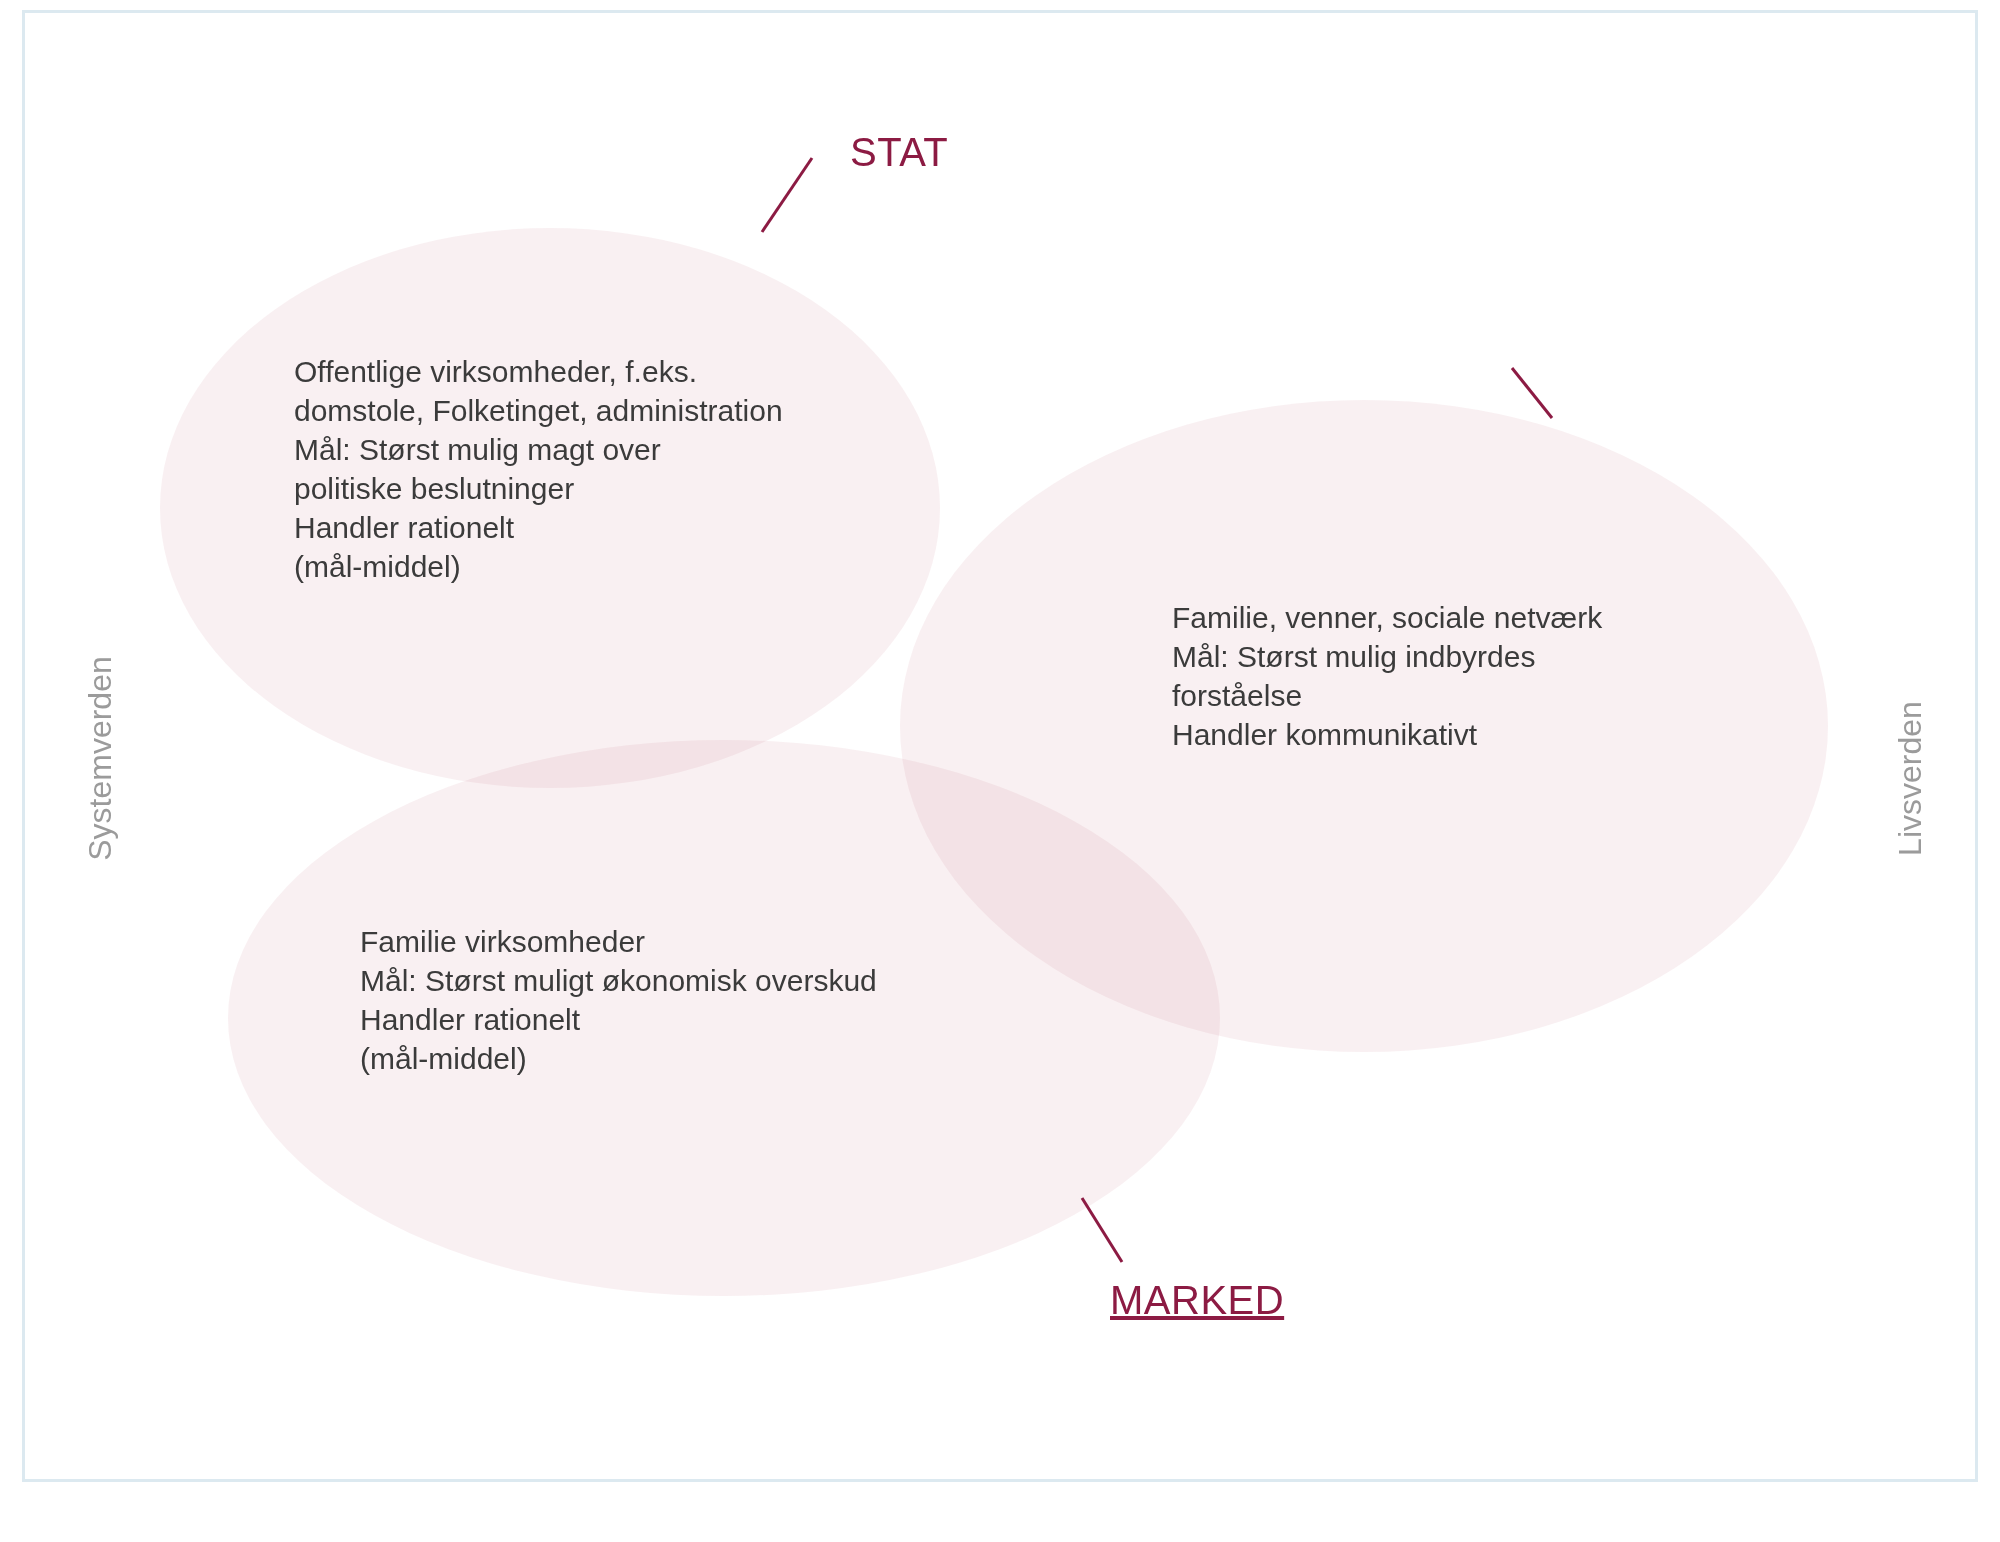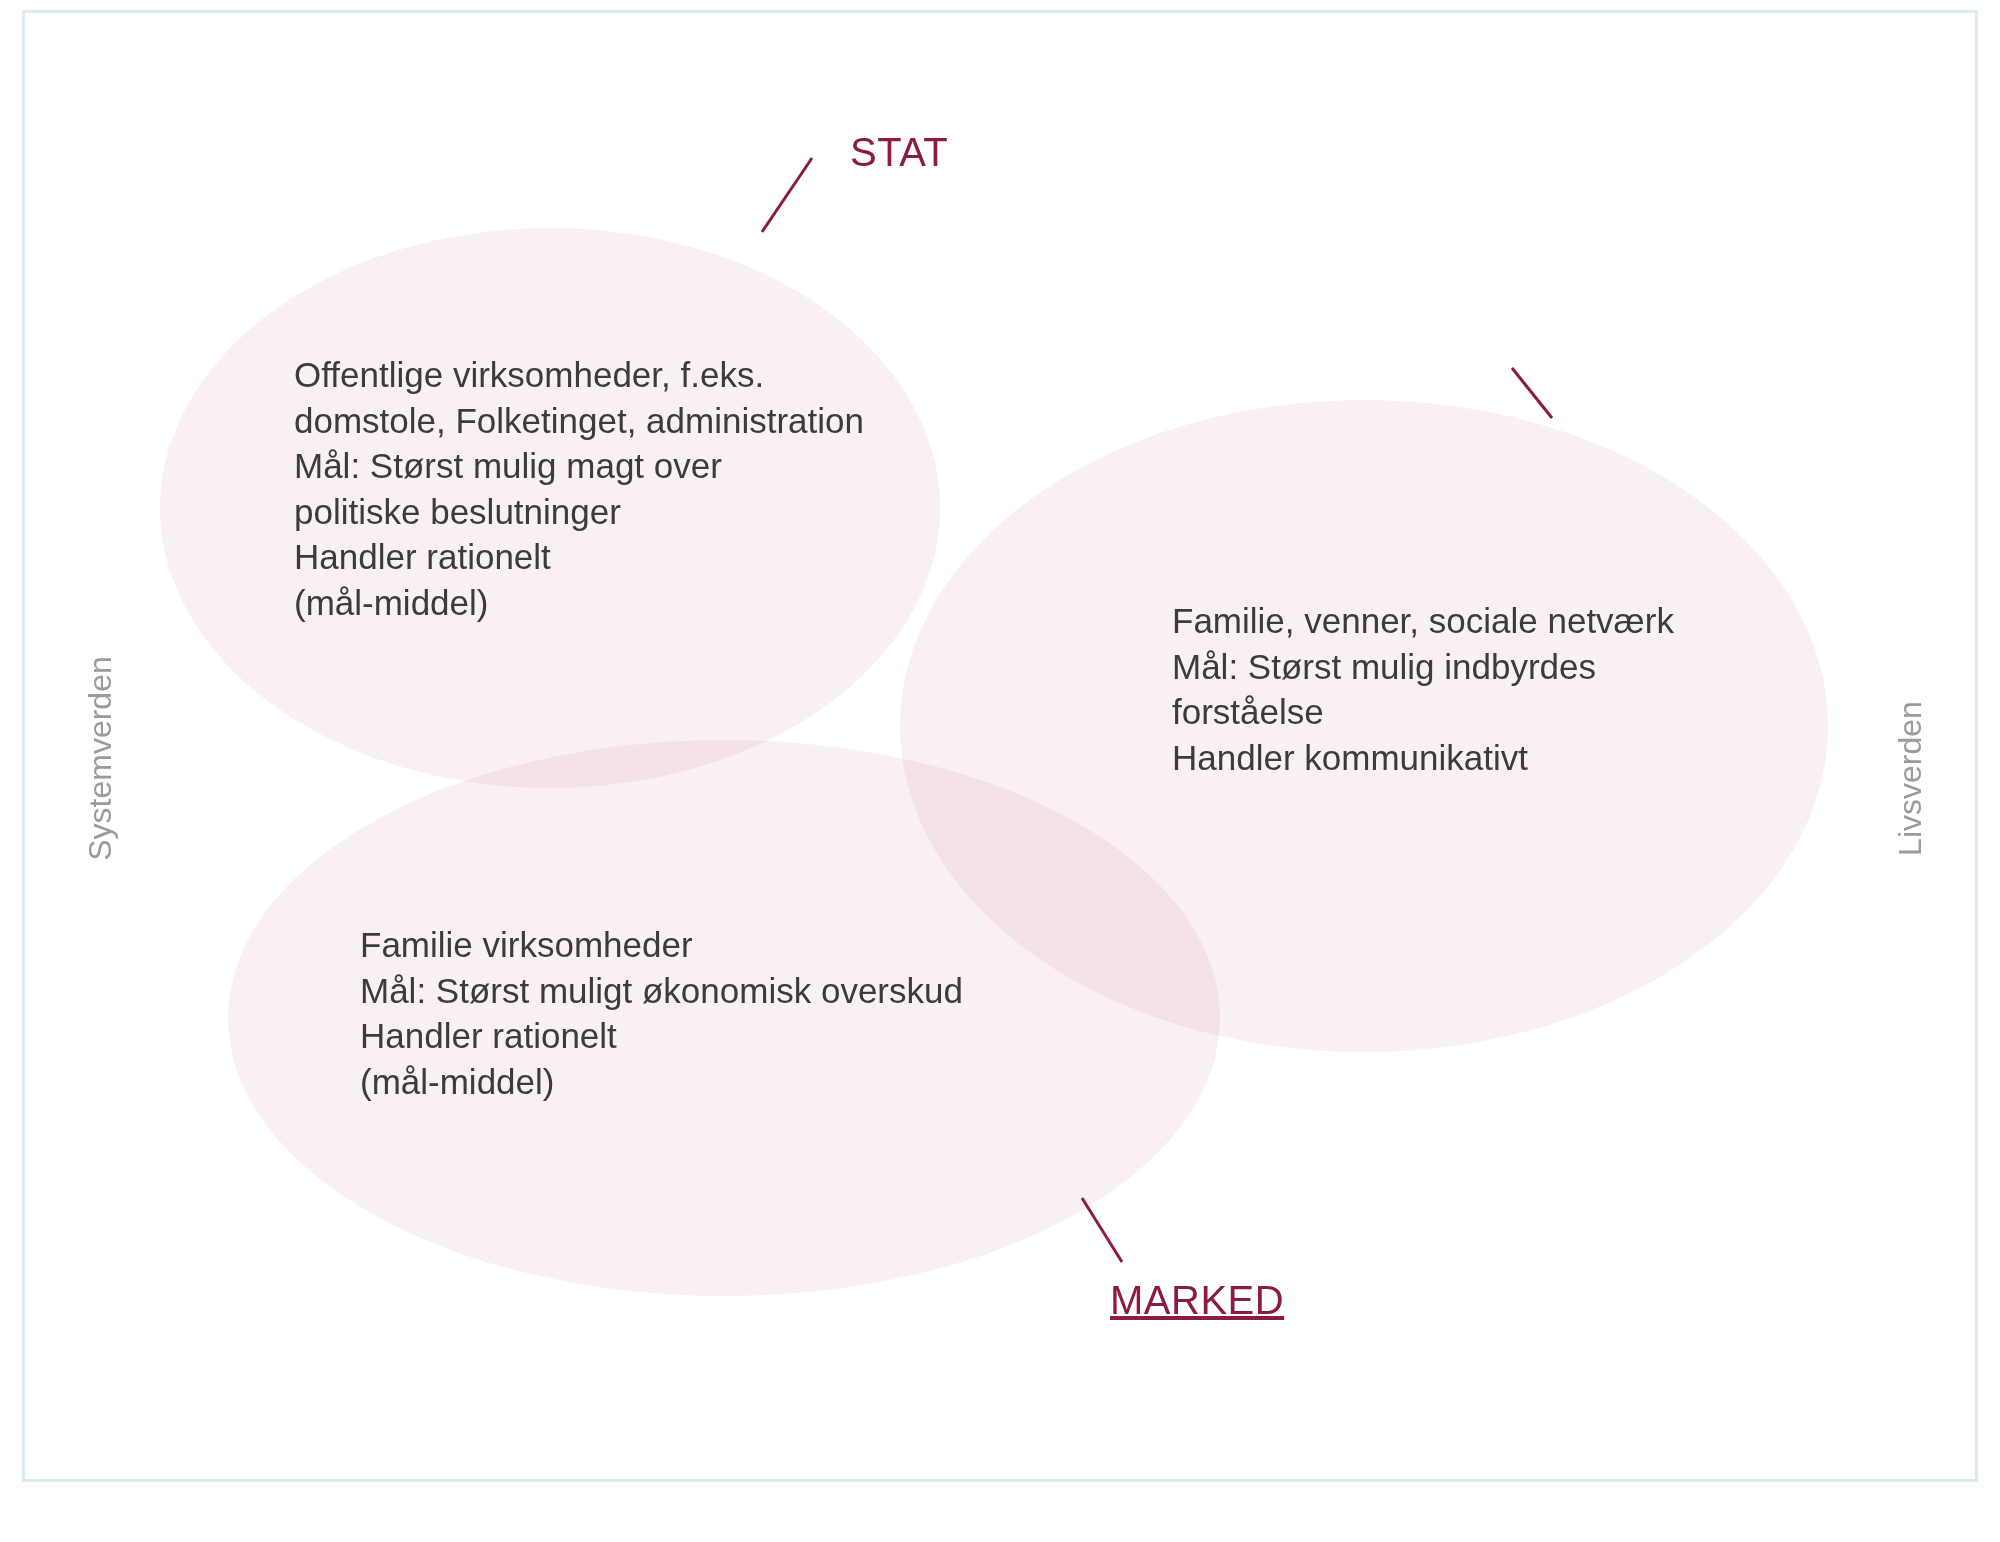--- a/index.html
+++ b/index.html
@@ -61,21 +61,21 @@
   #label-marked { left: 1110px; top: 1278px; text-decoration: underline; }
   .leader {
     position: absolute;
     stroke: #8c1b43;
     stroke-width: 3;
     fill: none;
   }
   .body-text {
     position: absolute;
     color: #3b3b3b;
-    font-size: 35px;
+    font-size: 30px;
     line-height: 1.30;
     white-space: pre-line;
   }
   #text-stat { left: 294px; top: 352px; width: 700px; }
   #text-civilsamfund { left: 1172px; top: 598px; width: 620px; }
   #text-marked { left: 360px; top: 922px; width: 740px; }
   .side-label {
     position: absolute;
     color: #9b9b9b;
     font-size: 32px;

